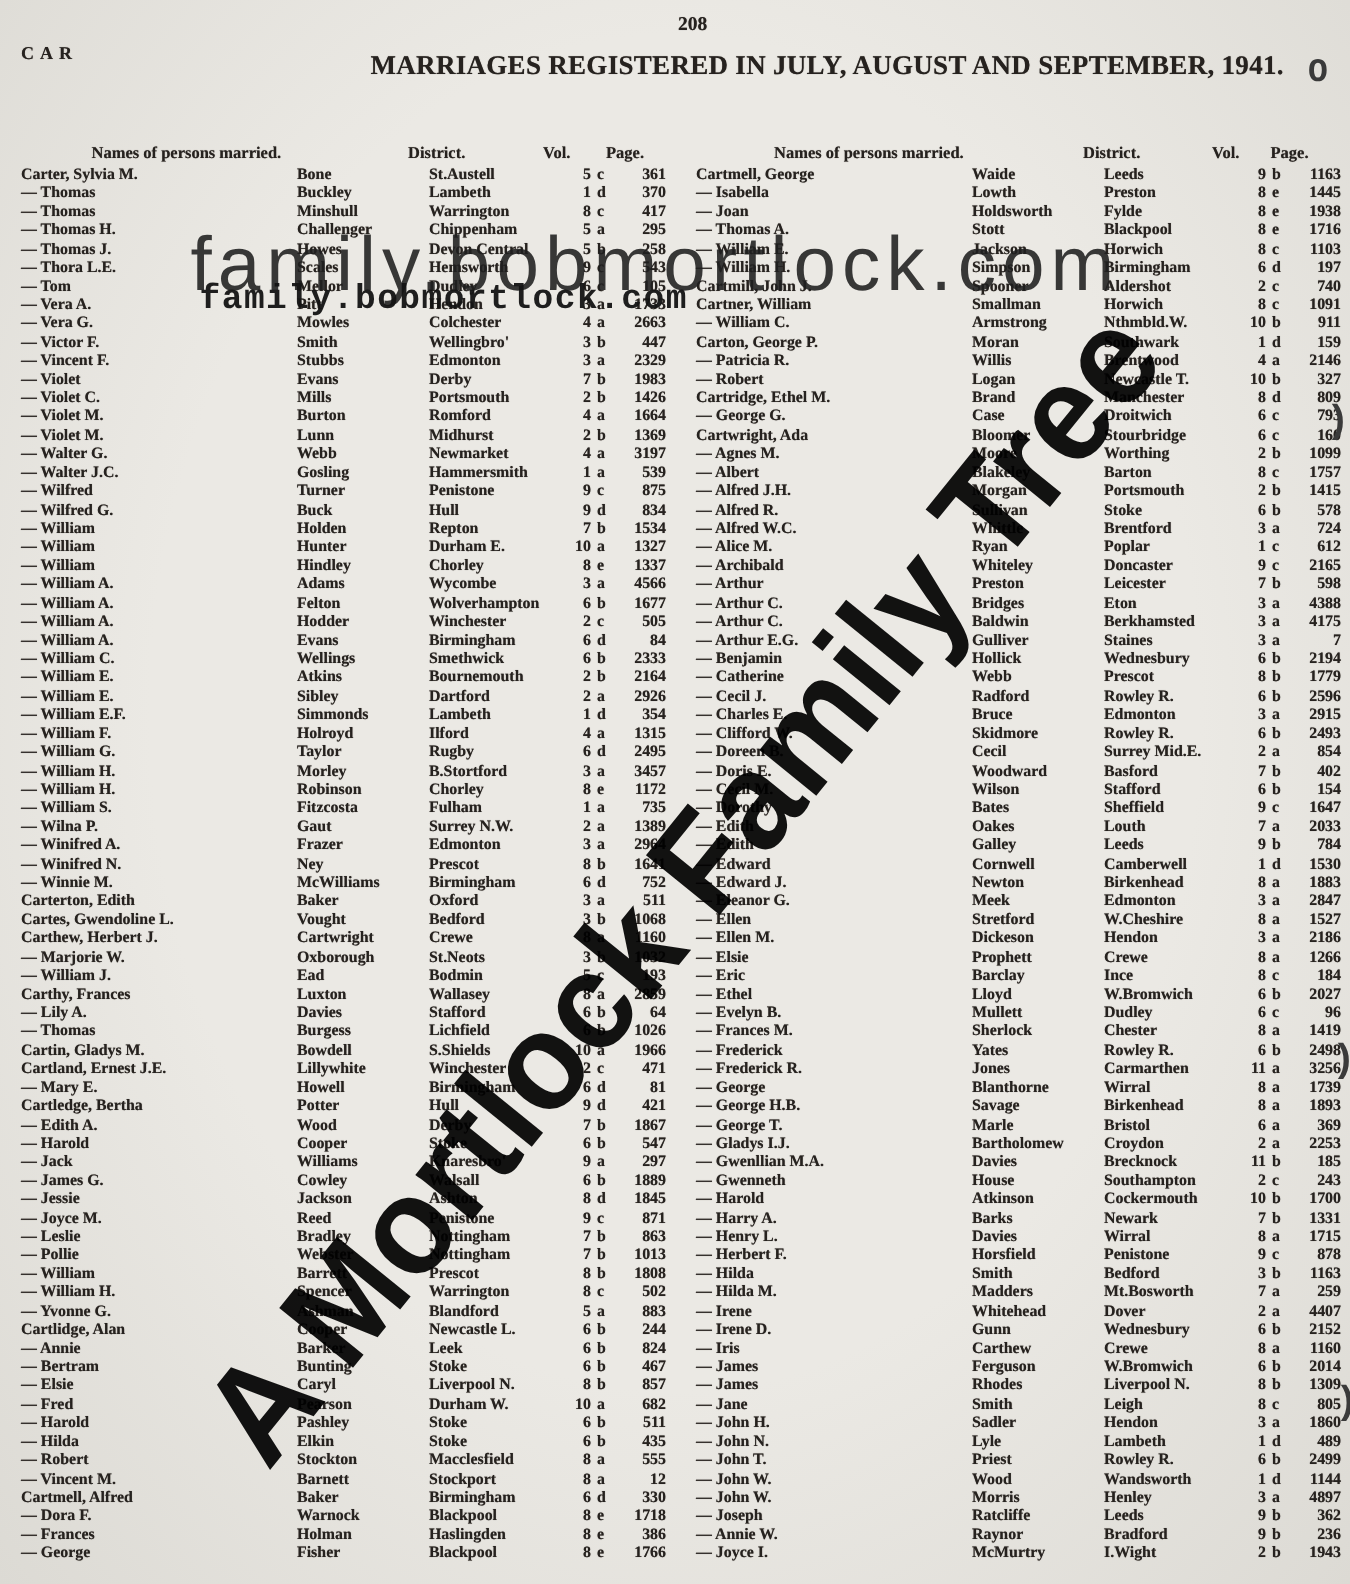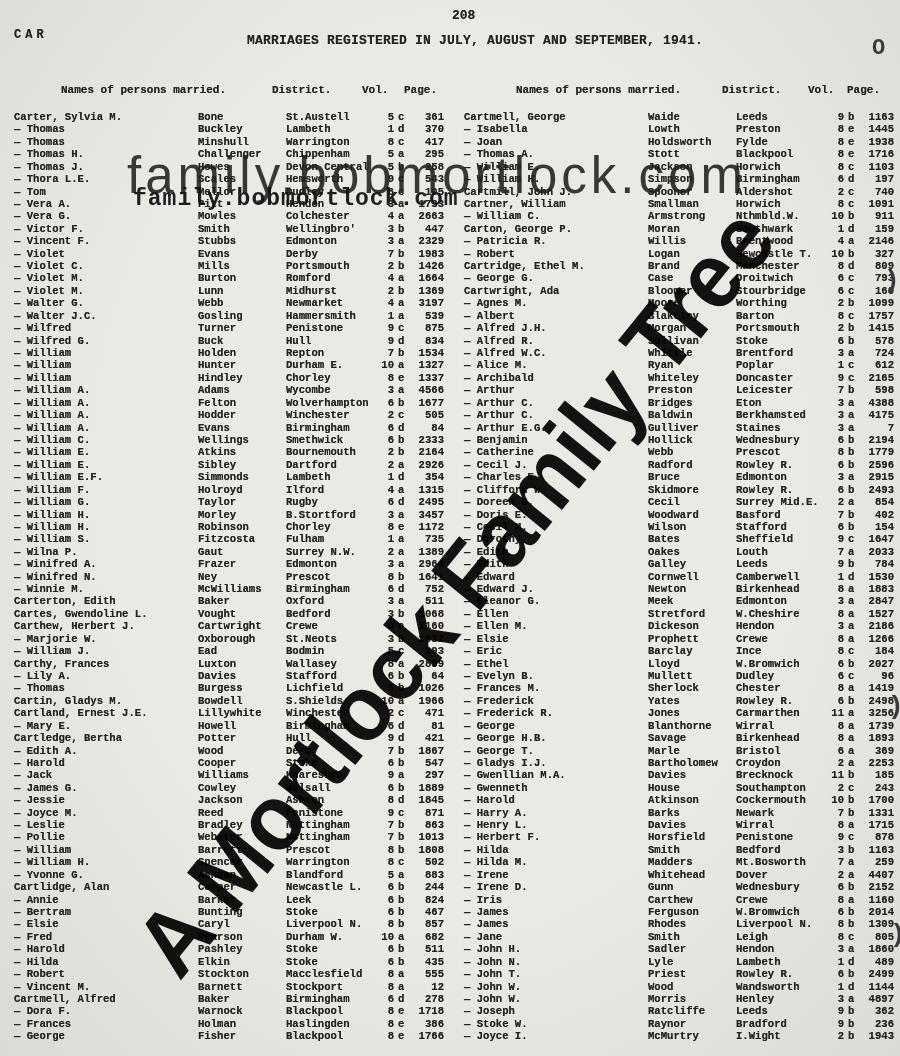--- a/index.html
+++ b/index.html
@@ -1,25 +1,25 @@
 <!DOCTYPE html>
 <html><head>
 <meta charset="utf-8">
 <style>
   html,body{margin:0;padding:0;}
   body{width:900px;height:1056px;overflow:hidden;position:relative;
        background:radial-gradient(ellipse at 50% 45%, #ebe9e4 55%, #dcdad4 100%);
        font-family:"Liberation Mono","DejaVu Sans Mono",monospace;
        color:#26221f;}
   .paper{position:absolute;inset:0;}
-  .ink{font-weight:bold;text-shadow:0 0 0.5px rgba(40,32,26,.65);}
+  .ink{font-weight:bold;text-shadow:0 0 0.5px rgba(40,32,26,.65);font-family:Liberation Serif, serif;}
   .page-number{position:absolute;top:8px;left:452px;font-size:13px;}
   .section-code{position:absolute;top:28px;left:14px;font-size:12px;letter-spacing:4px;}
-  .page-title{position:absolute;top:33px;left:247px;font-size:13px;letter-spacing:.2px;white-space:nowrap;}
-  .th{position:absolute;top:84px;font-size:11px;white-space:nowrap;}
+  .page-title{position:absolute;top:33px;left:247px;font-size:18px;letter-spacing:.2px;white-space:nowrap;}
+  .th{position:absolute;top:96px;font-size:11px;white-space:nowrap;}
   .th-names-l{left:61px}.th-district-l{left:272px}.th-vol-l{left:362px}.th-page-l{left:404px}
   .th-names-r{left:516px}.th-district-r{left:722px}.th-vol-r{left:808px}.th-page-r{left:847px}
   .col{position:absolute;top:111px;display:flex;flex-direction:column;justify-content:space-between;height:932px;}
   #col-left{left:14px;width:430px;}
   #col-right{left:464px;width:430px;}
   .row{display:grid;grid-template-columns:184px 88px 86px 22px 14px 36px;
        font-size:10.6px;line-height:12.3px;white-space:nowrap;}
   .row span{overflow:visible;}
   .vol-num-cell{text-align:right;}
   .vol-letter-cell{text-align:left;padding-left:4px;}
@@ -626,21 +626,21 @@
         <span class="vol-num-cell">8</span>
         <span class="vol-letter-cell">a</span>
         <span class="page-cell">12</span>
       </div>
       <div class="row">
         <span class="name-cell">Cartmell, Alfred</span>
         <span class="spouse-cell">Baker</span>
         <span class="district-cell">Birmingham</span>
         <span class="vol-num-cell">6</span>
         <span class="vol-letter-cell">d</span>
-        <span class="page-cell">278</span>
+        <span class="page-cell">330</span>
       </div>
       <div class="row">
         <span class="name-cell">— Dora F.</span>
         <span class="spouse-cell">Warnock</span>
         <span class="district-cell">Blackpool</span>
         <span class="vol-num-cell">8</span>
         <span class="vol-letter-cell">e</span>
         <span class="page-cell">1718</span>
       </div>
       <div class="row">
@@ -1239,21 +1239,21 @@
       </div>
       <div class="row">
         <span class="name-cell">— Joseph</span>
         <span class="spouse-cell">Ratcliffe</span>
         <span class="district-cell">Leeds</span>
         <span class="vol-num-cell">9</span>
         <span class="vol-letter-cell">b</span>
         <span class="page-cell">362</span>
       </div>
       <div class="row">
-        <span class="name-cell">— Stoke W.</span>
+        <span class="name-cell">— Annie W.</span>
         <span class="spouse-cell">Raynor</span>
         <span class="district-cell">Bradford</span>
         <span class="vol-num-cell">9</span>
         <span class="vol-letter-cell">b</span>
         <span class="page-cell">236</span>
       </div>
       <div class="row">
         <span class="name-cell">— Joyce I.</span>
         <span class="spouse-cell">McMurtry</span>
         <span class="district-cell">I.Wight</span>

